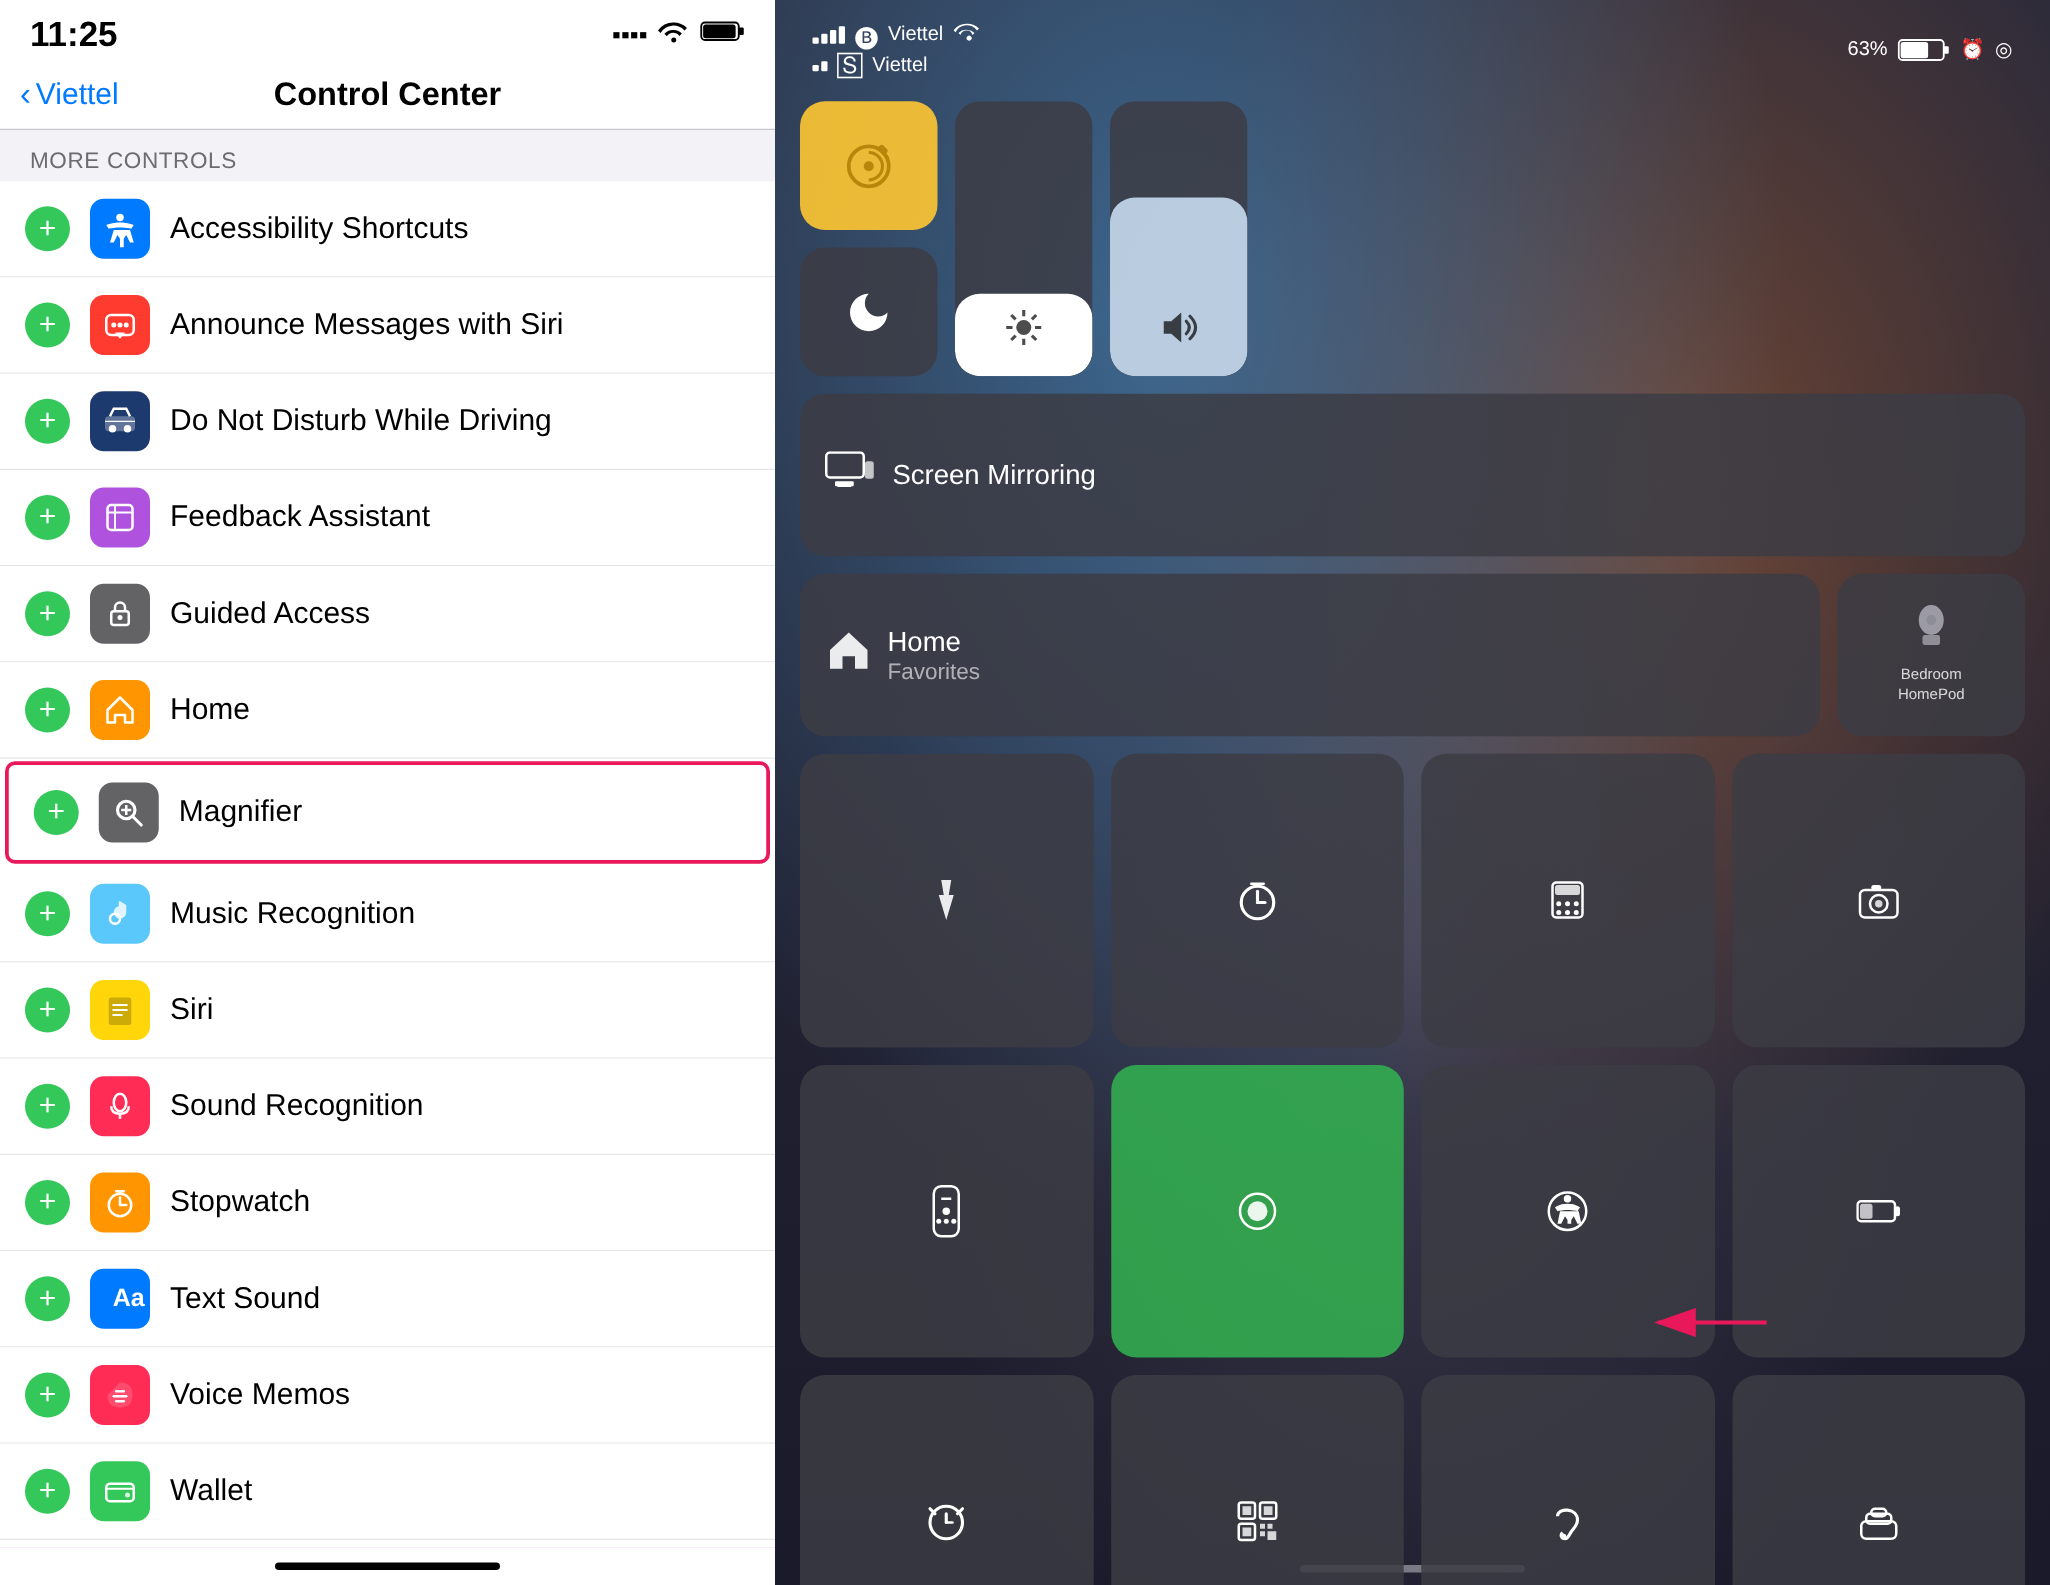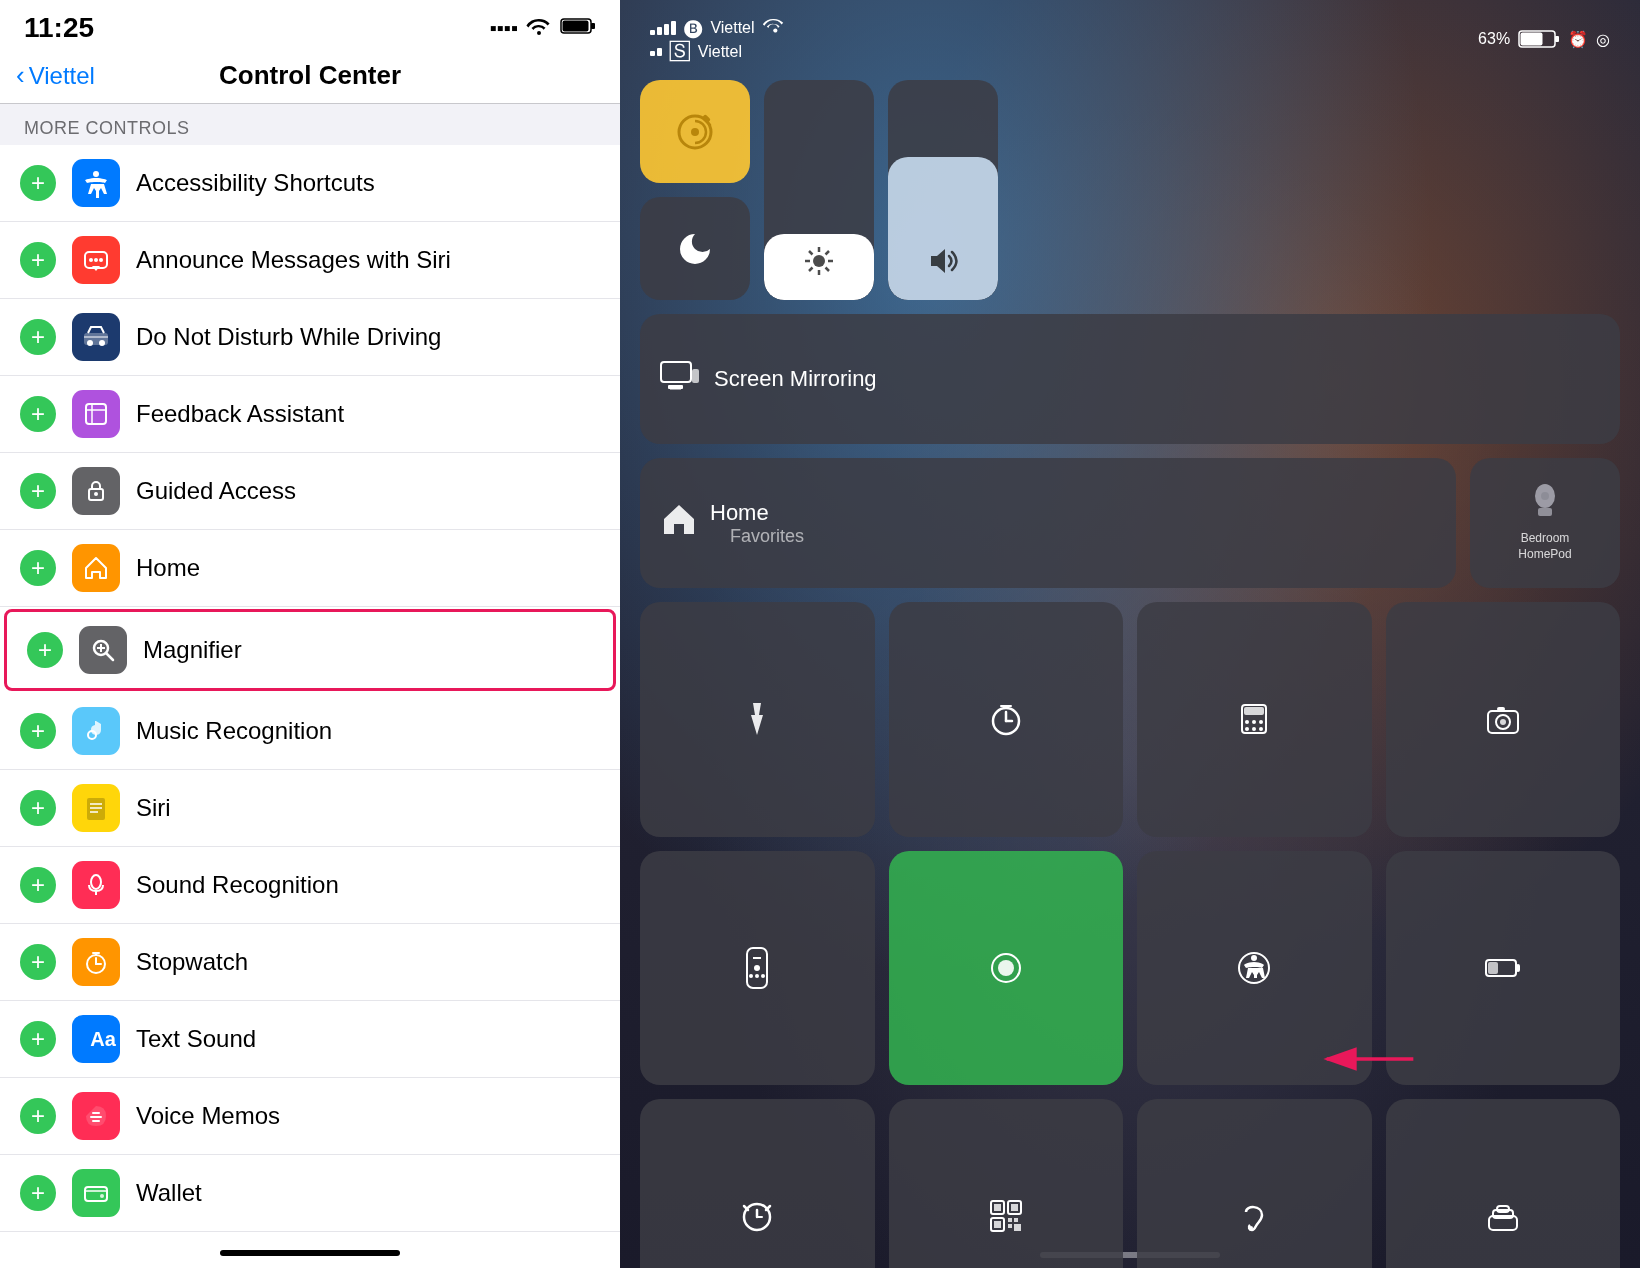--- a/index.html
+++ b/index.html
@@ -338,21 +338,21 @@
       display: flex;
       align-items: center;
       padding: 0 20px;
       gap: 12px;
       cursor: pointer;
       color: #fff;
     }
     .cc-home-tile-icon { font-size: 34px; }
     .cc-home-info { display: flex; flex-direction: column; }
     .cc-home-title { font-size: 22px; }
-    .cc-home-sub { font-size: 18px; color: rgba(255,255,255,0.6); margin-left: 20px; }
+    .cc-home-sub { font-size: 18px; color: rgba(255,255,255,0.6); }
 
     .cc-bedroom-tile {
       width: 150px;
       background: rgba(60,60,68,0.85);
       border-radius: 20px;
       display: flex;
       flex-direction: column;
       align-items: center;
       justify-content: center;
       gap: 6px;

